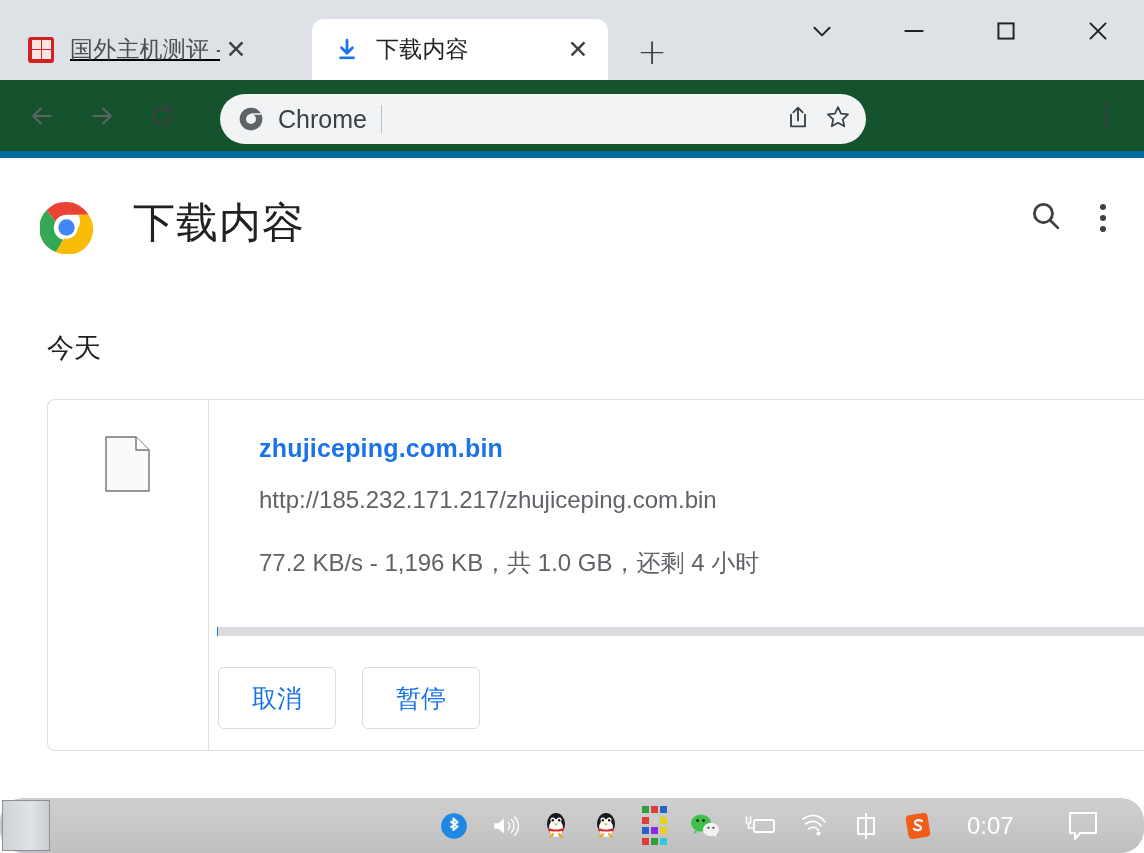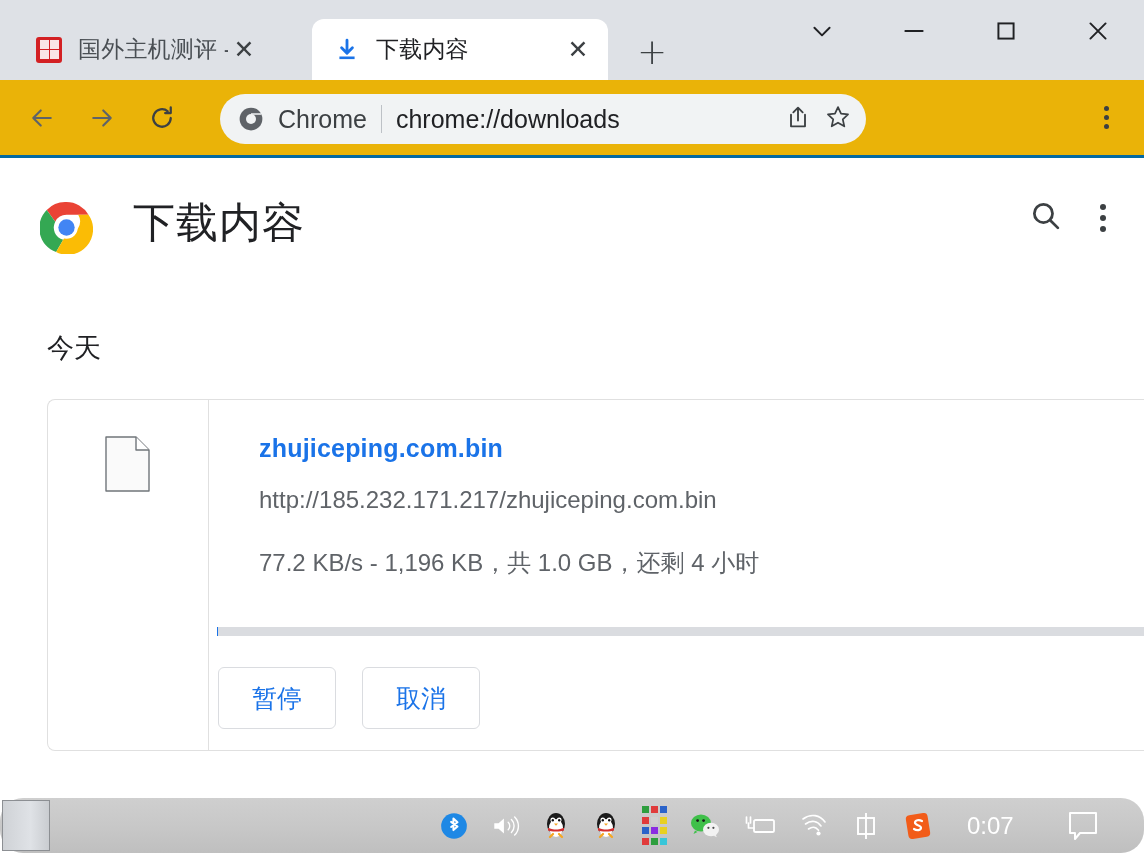--- a/index.html
+++ b/index.html
@@ -13,21 +13,21 @@
 
   
   .tabstrip {
     position: absolute; left: 0; top: 0; width: 1144px; height: 80px;
     background: #dee1e6;
   }
   .tab {
     position: absolute; top: 19px; height: 61px;
     display: flex; align-items: center;
   }
-  .tab-inactive { left: 14px; width: 260px; }
+  .tab-inactive { left: 6px; width: 260px; text-decoration: underline; }
   .tab-active {
     left: 312px; width: 296px;
     background: #ffffff;
     border-radius: 12px 12px 0 0;
   }
   .tab-favicon {
     width: 26px; height: 26px; margin-left: 22px; flex: 0 0 26px;
     position: relative;
   }
   .favicon-zjcp {
@@ -65,21 +65,21 @@
   .wincontrols { position: absolute; right: 0; top: 0; height: 62px; display: flex; }
   .wc {
     width: 92px; height: 62px; display: flex;
     align-items: center; justify-content: center;
   }
   .wc svg { display: block; }
 
   
   .toolbar {
     position: absolute; left: 0; top: 80px; width: 1144px; height: 78px;
-    background: #eab308; border-bottom: 3px solid #0369a1;
+    background: #14532d; border-bottom: 7px solid #0369a1;
     display: flex; align-items: center;
   }
   .nav-btn {
     width: 52px; height: 52px; margin-left: 8px;
     display: flex; align-items: center; justify-content: center;
   }
   .nav-btn:first-child { margin-left: 16px; }
   .omnibox {
     position: absolute; left: 220px; top: 14px;
     width: 646px; height: 50px;
@@ -275,21 +275,20 @@
     <div class="omnibox">
       <div class="omni-chrome-icon">
         <svg width="26" height="26" viewBox="0 0 24 24">
             <circle cx="12" cy="12" r="10.5" fill="#5f6368"></circle>
             <circle cx="12" cy="12" r="4.6" fill="#f1f3f4"></circle>
             <path d="M12 7.4h9.5" stroke="#f1f3f4" stroke-width="1.4"></path>
           </svg>
       </div>
       <div class="omni-label">Chrome</div>
       <div class="omni-sep"></div>
-      <div class="omni-url">chrome://downloads</div>
       <div class="omni-right">
         <span>
           <svg width="28" height="28" viewBox="0 0 24 24">
               <path d="M6 10v10h12V10" stroke="#3c4043" stroke-width="1.6" fill="none" stroke-linecap="round" stroke-linejoin="round"></path>
               <path d="M12 15V4M12 4l-4 4M12 4l4 4" stroke="#3c4043" stroke-width="1.6" fill="none" stroke-linecap="round" stroke-linejoin="round"></path>
             </svg>
         </span>
         <span>
           <svg width="28" height="28" viewBox="0 0 24 24">
               <path d="M12 3.5l2.6 5.6 6 .7-4.5 4.2 1.3 6-5.4-3.1-5.4 3.1 1.3-6L3.4 9.8l6-.7z" stroke="#3c4043" stroke-width="1.5" fill="none" stroke-linejoin="round"></path>
@@ -347,22 +346,22 @@
         </div>
       </div>
       <div class="dl-body">
         <div class="dl-name">zhujiceping.com.bin</div>
         <div class="dl-url">http://185.232.171.217/zhujiceping.com.bin</div>
         <div class="dl-status">77.2 KB/s - 1,196 KB，共 1.0 GB，还剩 4 小时</div>
         <div class="progress-track">
           <div class="progress-fill" style="width: 0.1%;"></div>
         </div>
         <div class="dl-buttons">
+          <button class="dl-btn">取消</button>
           <button class="dl-btn">暂停</button>
-          <button class="dl-btn">取消</button>
         </div>
       </div>
     </div>
   </div>
 
   <div class="taskbar">
     <div class="taskbar-leftbox"></div>
 
     <div class="tray">
 

